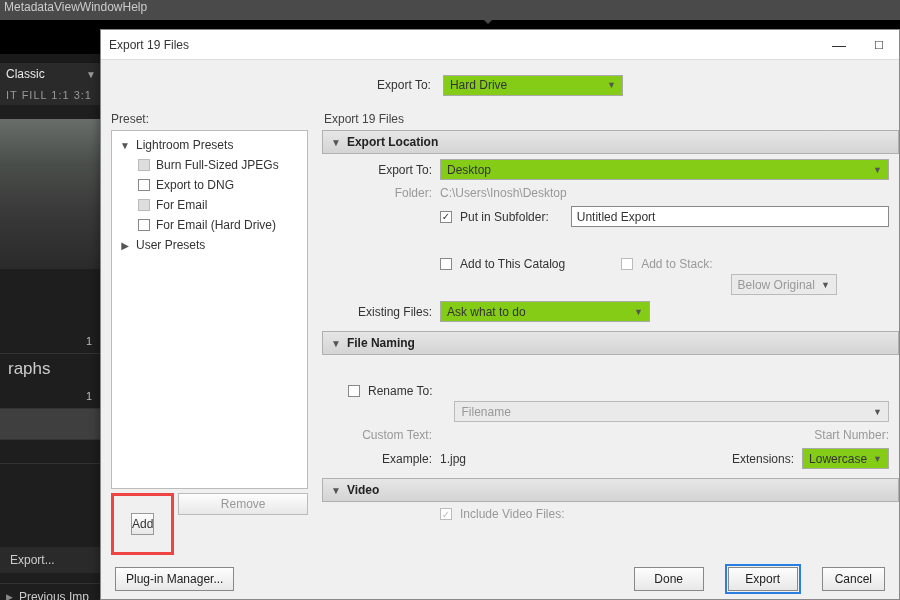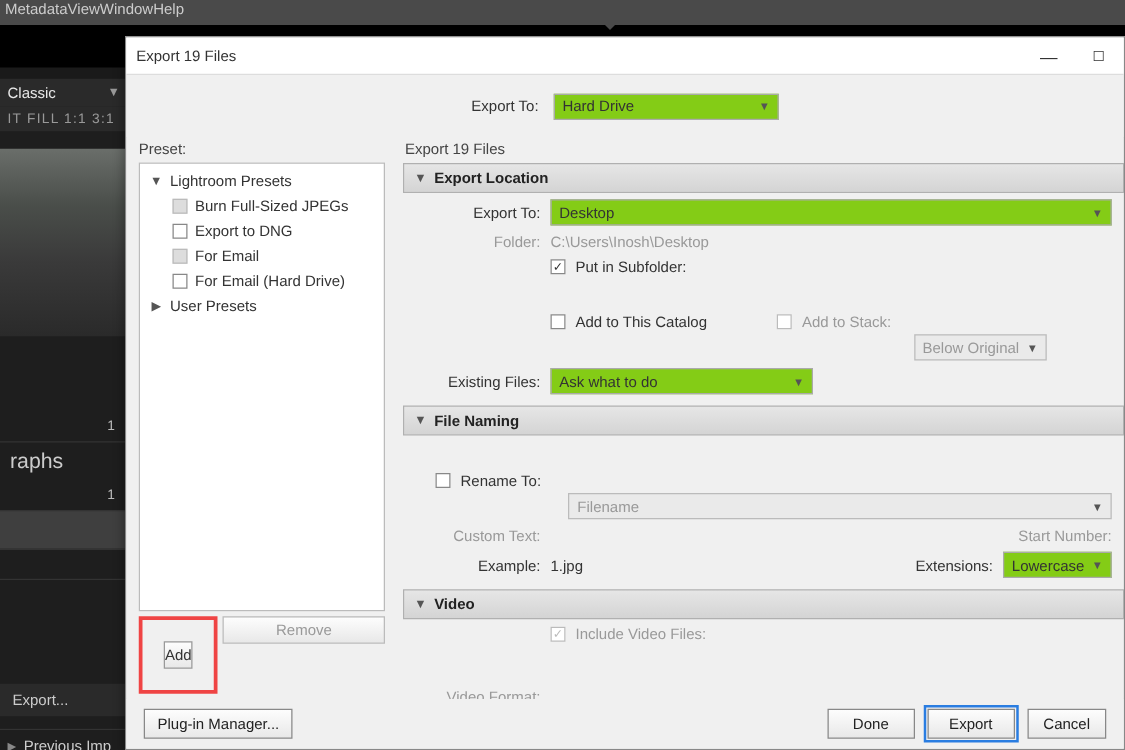--- a/index.html
+++ b/index.html
@@ -60,21 +60,21 @@
   .sechead .disc { font-size: 10px; color: #555; }
   
   .formrow { display: flex; align-items: center; padding: 3px 10px; color: #333; gap: 8px; }
   .formrow .flbl { width: 100px; text-align: right; color: #333; }
   .formrow .flbl.gray { color: #999; }
   .formrow .wide { flex: 1; }
   .textinput { height: 21px; border: 1px solid #888; background: #fff; padding: 0 5px; color: #333; }
   .select.full { flex: 1; }
   .select.disabled { color: #999; background: #eaeaea; border-color: #bbb; margin-top: 41px; }
   
-  .bottombar { height: 40px; background: #f0f0f0; display: flex; align-items: center; padding: 0 14px; gap: 10px; }
+  .bottombar { height: 40px; background: #f0f0f0; display: flex; align-items: center; padding: 0 14px; gap: 24px; }
   .bottombar .spacer { flex: 1; }
   .wbtn2 { height: 24px; min-width: 70px; padding: 0 12px; border: 1px solid #888; background: linear-gradient(#fdfdfd,#e8e8e8); display: flex; align-items: center; justify-content: center; color: #222; cursor: default; }
   .wbtn2.primary { outline: 2px solid #2a7de1; outline-offset: 1px; }
   
   .plugmgr { height: 24px; padding: 0 10px; border: 1px solid #888; background: linear-gradient(#fdfdfd,#e8e8e8); display: flex; align-items: center; color: #222; }
   
   .checkmark { width: 12px; height: 12px; border: 1px solid #888; background: #fff; display: inline-flex; align-items: center; justify-content: center; font-size: 10px; color: #333; flex-shrink: 0; }
   .checkmark.disabled { border-color: #bbb; color: #bbb; }
 </style>
 </head>
@@ -182,20 +182,21 @@
           </div>
         </div>
         <div class="formrow">
           <span class="flbl gray">Folder:</span>
           <span style="color:#999">C:\Users\Inosh\Desktop</span>
         </div>
         <div class="formrow">
           <span class="flbl"></span>
           <span class="checkmark">✓</span>
           <span>Put in Subfolder:</span>
+          <input class="textinput" style="flex: 1 1 0%; margin-left: 14px;" value="Untitled Export">
         </div>
         <div class="formrow">
           <span class="flbl"></span>
           <span class="checkmark"></span>
           <span>Add to This Catalog</span>
           <span style="width:40px"></span>
           <span class="checkmark disabled"></span>
           <span style="color:#999">Add to Stack:</span>
           <div class="select disabled" style="min-width:100px;margin-left:10px">
             <span>Below Original</span>

